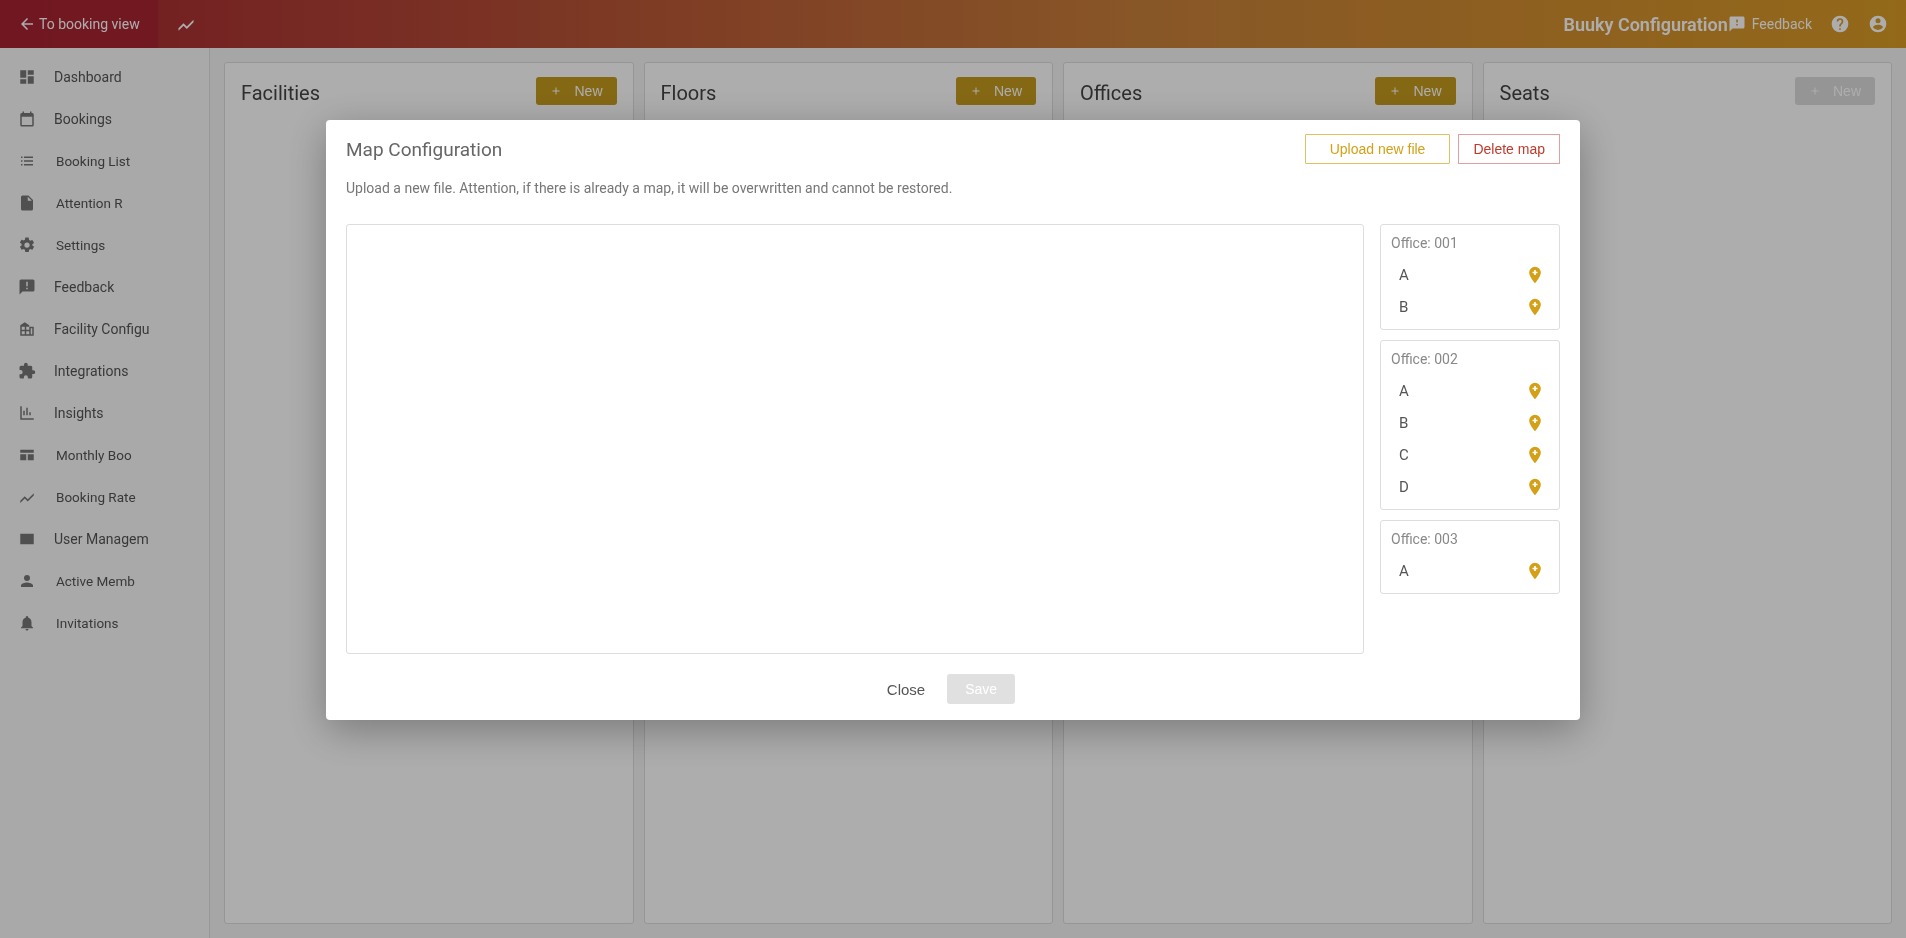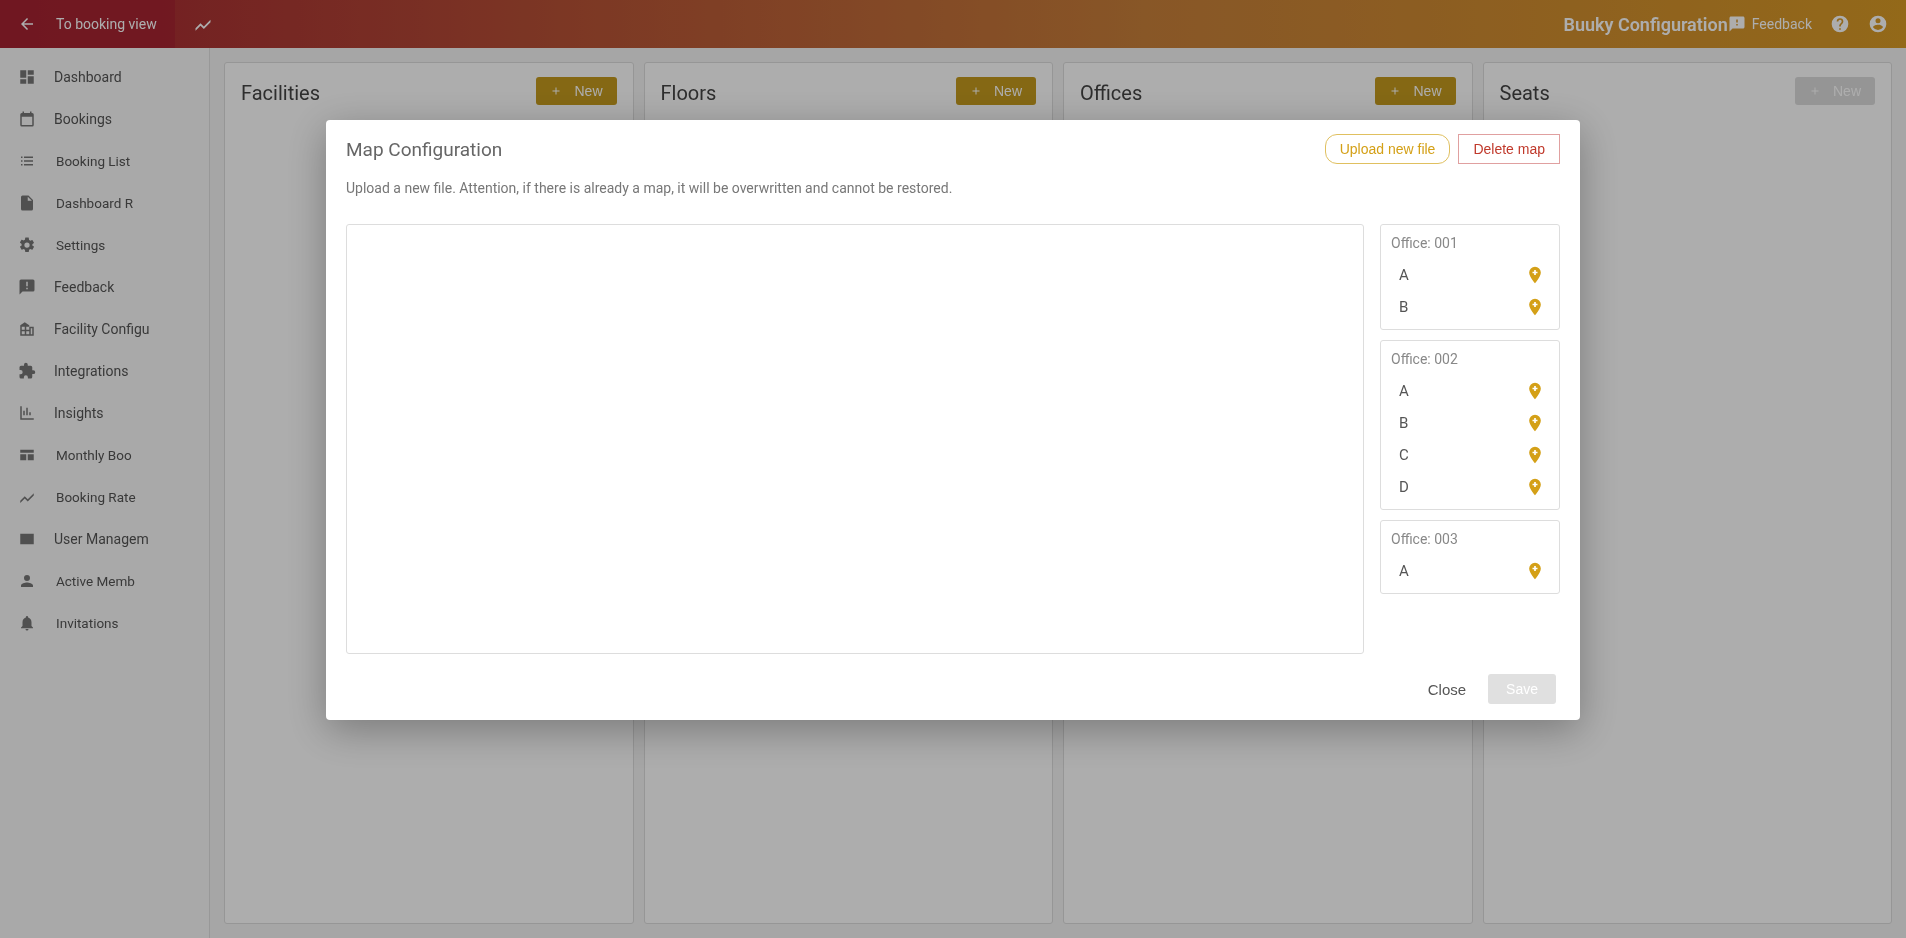--- a/index.html
+++ b/index.html
@@ -1,21 +1,21 @@
 <!DOCTYPE html>
 <html><head>
 <meta charset="utf-8">
 <style>
 * { box-sizing: border-box; margin: 0; padding: 0; }
 html, body { height: 100%; font-family: -apple-system, BlinkMacSystemFont, "Segoe UI", Roboto, "Helvetica Neue", Arial, sans-serif; font-size: 14px; color: #333; background: #f5f5f5; }
 .app { display: flex; flex-direction: column; height: 100vh; }
 
 
 .topbar { display: flex; align-items: center; height: 48px; background: linear-gradient(90deg, #a62432 0%, #c9803a 60%, #d99b26 100%); color: #fff; }
-.topbar .back { display: flex; align-items: center; gap: 20px; padding: 0 18px; height: 100%; background: rgba(166,36,50,0.9); cursor: pointer; font-size: 14px; }
+.topbar .back { display: flex; align-items: center; gap: 3px; padding: 0 18px; height: 100%; background: rgba(166,36,50,0.9); cursor: pointer; font-size: 14px; }
 .topbar .title-wrap { display: flex; align-items: center; gap: 16px; padding-left: 18px; flex: 1; justify-content: space-between; }
 .topbar .title { font-size: 18px; font-weight: 600; }
 .topbar .right { display: flex; align-items: center; gap: 18px; padding-right: 18px; }
 .topbar .feedback-link { display: flex; align-items: center; gap: 6px; cursor: pointer; }
 .topbar .icon-btn { cursor: pointer; display: flex; align-items: center; }
 .topbar svg { fill: #fff; }
 
 
 .body { display: flex; flex: 1; min-height: 0; }
 
@@ -33,32 +33,32 @@
 .btn-new { display: inline-flex; align-items: center; gap: 12px; background: #c49a1e; color: #fff; border: none; border-radius: 3px; padding: 6px 14px; font-size: 14px; cursor: pointer; }
 .btn-new.disabled { background: #dcdcdc; color: #fff; cursor: default; }
 .col-body { height: 80px; }
 
 
 .overlay { position: fixed; inset: 0; background: rgba(0,0,0,0.32); display: flex; align-items: flex-start; justify-content: center; padding-top: 120px; }
 .modal { width: 1254px; max-width: calc(100% - 40px); background: #fff; border-radius: 4px; box-shadow: 0 10px 40px rgba(0,0,0,0.3); display: flex; flex-direction: column; }
 .modal-header { display: flex; align-items: center; justify-content: space-between; padding: 14px 20px 6px 20px; }
 .modal-title { font-size: 19px; color: #666; font-weight: 400; }
 .modal-actions { display: flex; gap: 8px; }
-.btn-outline-warn { border: 1px solid #e0c060; color: #d4a017; background: #fff; padding: 6px 14px; border-radius: 12px; cursor: pointer; font-size: 14px; }
+.btn-outline-warn { border: 1px solid #e0c060; color: #d4a017; background: #fff; padding: 6px 24px; border-radius: 1px; cursor: pointer; font-size: 14px; }
 .btn-outline-danger { border: 1px solid #e0a0a0; color: #c0392b; background: #fff; padding: 6px 14px; border-radius: 0; cursor: pointer; font-size: 14px; }
 .modal-sub { padding: 10px 20px 8px 20px; color: #777; font-size: 14px; }
 .modal-body { display: flex; gap: 16px; padding: 0 20px 10px 20px; margin-top: 20px; }
 .map-area { flex: 1; border: 1px solid #ddd; border-radius: 3px; min-height: 430px; }
 .office-list { width: 180px; display: flex; flex-direction: column; gap: 10px; overflow-y: auto; max-height: 430px; }
 .office-card { border: 1px solid #ddd; border-radius: 3px; padding: 10px 10px 6px 10px; }
 .office-title { color: #888; font-size: 14px; margin-bottom: 8px; }
 .seat-row { display: flex; align-items: center; justify-content: space-between; padding: 6px 4px 6px 8px; }
 .seat-label { color: #555; font-size: 15px; }
 .pin { color: #d4a017; cursor: pointer; display: flex; }
-.modal-footer { display: flex; justify-content: flex-end; align-items: center; gap: 14px; padding: 10px 24px 16px 20px; }
+.modal-footer { display: flex; justify-content: center; align-items: center; gap: 14px; padding: 10px 32px 16px 20px; }
 .btn-text { background: none; border: none; color: #555; font-size: 15px; cursor: pointer; padding: 6px 8px; }
 .btn-save { background: #e0e0e0; color: #fff; border: none; border-radius: 3px; padding: 7px 18px; font-size: 14px; cursor: default; }
 
 
 .sm { width: 18px; height: 18px; }
 .md { width: 20px; height: 20px; }
 </style>
 </head>
 <body>
 
@@ -113,21 +113,21 @@
       <div class="nav-sub">
         <svg class="sm" viewBox="0 0 24 24">
             <path d="M4 6h2v2H4zm4 0h12v2H8zm-4 5h2v2H4zm4 0h12v2H8zm-4 5h2v2H4zm4 0h12v2H8z"></path>
           </svg>
         <span>Booking List</span>
       </div>
       <div class="nav-sub">
         <svg class="sm" viewBox="0 0 24 24">
             <path d="M14 2H6a2 2 0 00-2 2v16a2 2 0 002 2h12a2 2 0 002-2V8l-6-6zm-1 7V3.5L18.5 9H13z"></path>
           </svg>
-        <span>Dashboard R</span>
+        <span>Attention R</span>
       </div>
       <div class="nav-sub">
         <svg class="sm" viewBox="0 0 24 24">
             <path d="M19.14 12.94a7.07 7.07 0 000-1.88l2.03-1.58a.5.5 0 00.12-.64l-1.92-3.32a.5.5 0 00-.61-.22l-2.39.96a7.03 7.03 0 00-1.62-.94l-.36-2.54A.5.5 0 0013.9 2h-3.8a.5.5 0 00-.49.42l-.36 2.54c-.58.24-1.12.56-1.62.94l-2.39-.96a.5.5 0 00-.61.22L2.71 8.48a.5.5 0 00.12.64l2.03 1.58a7.07 7.07 0 000 1.88l-2.03 1.58a.5.5 0 00-.12.64l1.92 3.32c.14.24.43.34.61.22l2.39-.96c.5.38 1.04.7 1.62.94l.36 2.54a.5.5 0 00.49.42h3.8a.5.5 0 00.49-.42l.36-2.54c.58-.24 1.12-.56 1.62-.94l2.39.96c.18.12.47.02.61-.22l1.92-3.32a.5.5 0 00-.12-.64l-2.03-1.58zM12 15.5A3.5 3.5 0 1112 8.5a3.5 3.5 0 010 7z"></path>
           </svg>
         <span>Settings</span>
       </div>
       <div class="nav-item">
         <svg class="sm" viewBox="0 0 24 24">
             <path d="M20 2H4a2 2 0 00-2 2v18l4-4h14a2 2 0 002-2V4a2 2 0 00-2-2zm-7 9h-2V5h2v6zm0 4h-2v-2h2v2z"></path>

